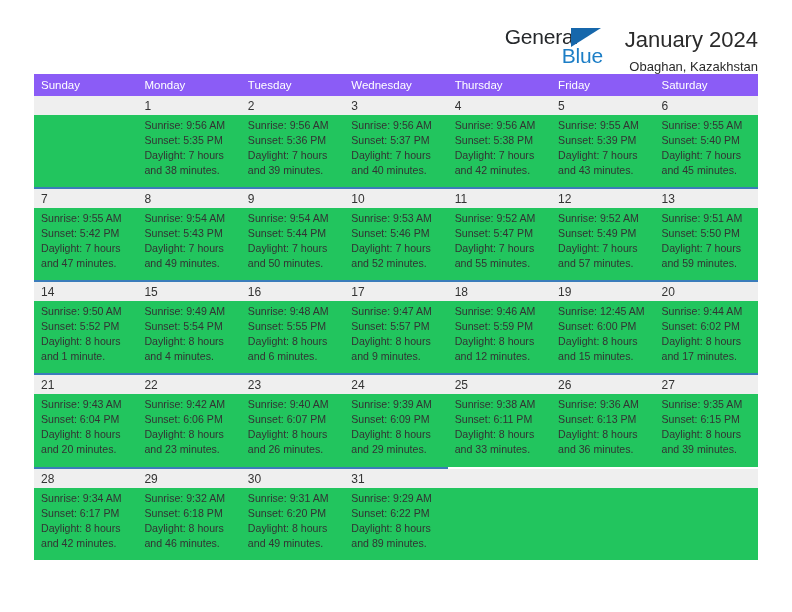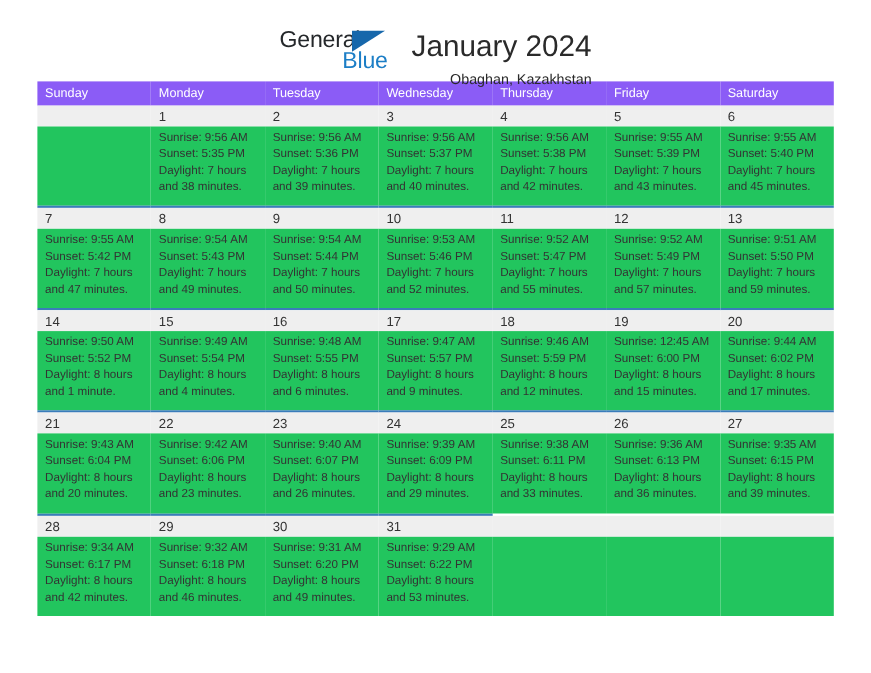--- a/index.html
+++ b/index.html
@@ -21,21 +21,21 @@
     height: 612px;
     box-sizing: border-box;
     padding: 0 34px;
   }
 
   
   .top-bar {
     height: 74px;
     display: flex;
     align-items: flex-start;
-    justify-content: center;
+    justify-content: flex-end;
     padding-top: 26px;
     box-sizing: border-box;
   }
 
   .logo {
     position: relative;
     width: 120px;
     height: 48px;
     line-height: 1;
   }
@@ -64,21 +64,21 @@
     height: 0;
     border-left: 30px solid #1667ab;
     border-bottom: 19px solid transparent;
   }
 
   .title-block {
     text-align: right;
     padding-top: 2px;
   }
   .cal-title {
-    font-size: 27px;
+    font-size: 22px;
     color: #2a2a2a;
     line-height: 1.08;
     font-weight: normal;
     white-space: nowrap;
   }
   .cal-subtitle {
     font-size: 13px;
     color: #2a2a2a;
     margin-top: 7px;
     white-space: nowrap;
@@ -448,21 +448,21 @@
           <td>
             <span class="info-line">Sunrise: 9:31 AM</span>
             <span class="info-line">Sunset: 6:20 PM</span>
             <span class="info-line">Daylight: 8 hours</span>
             <span class="info-line">and 49 minutes.</span>
           </td>
           <td>
             <span class="info-line">Sunrise: 9:29 AM</span>
             <span class="info-line">Sunset: 6:22 PM</span>
             <span class="info-line">Daylight: 8 hours</span>
-            <span class="info-line">and 53 minutes.</span>
+            <span class="info-line">and 89 minutes.</span>
           </td>
           <td>
             <span class="info-line"></span>
             <span class="info-line"></span>
             <span class="info-line"></span>
             <span class="info-line"></span>
           </td>
           <td>
             <span class="info-line"></span>
             <span class="info-line"></span>

